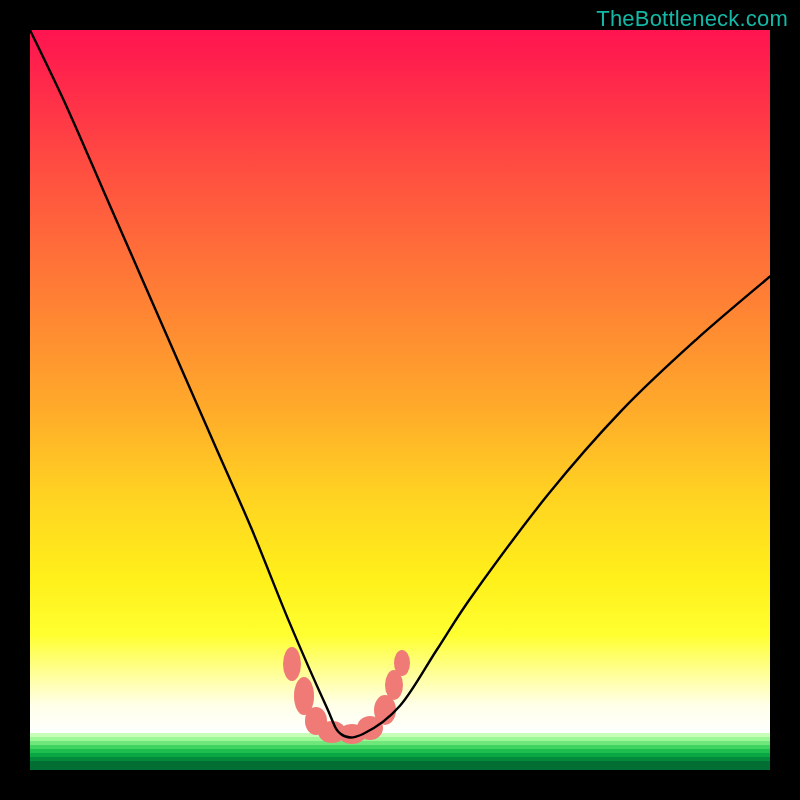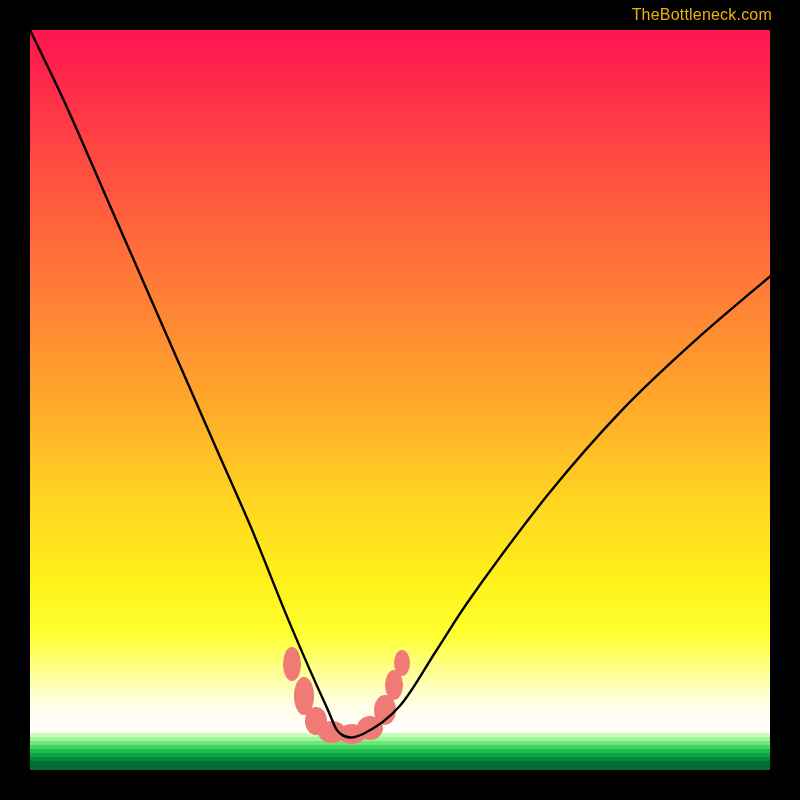--- a/index.html
+++ b/index.html
@@ -46,23 +46,23 @@
   svg.curve {
     position: absolute;
     left: 0; top: 0;
     width: 740px;
     height: 740px;
     pointer-events: none;
   }
   .watermark {
     position: absolute;
     top: 6px;
-    right: 28px;
-    color: #eab308;
-    font-size: 16px;
+    right: 12px;
+    color: #14b8a6;
+    font-size: 22px;
     letter-spacing: 0.2px;
     font-weight: 500;
   }
 </style>
 </head>
 <body>
 
 <div class="watermark">TheBottleneck.com</div>
 
 <div class="frame">

